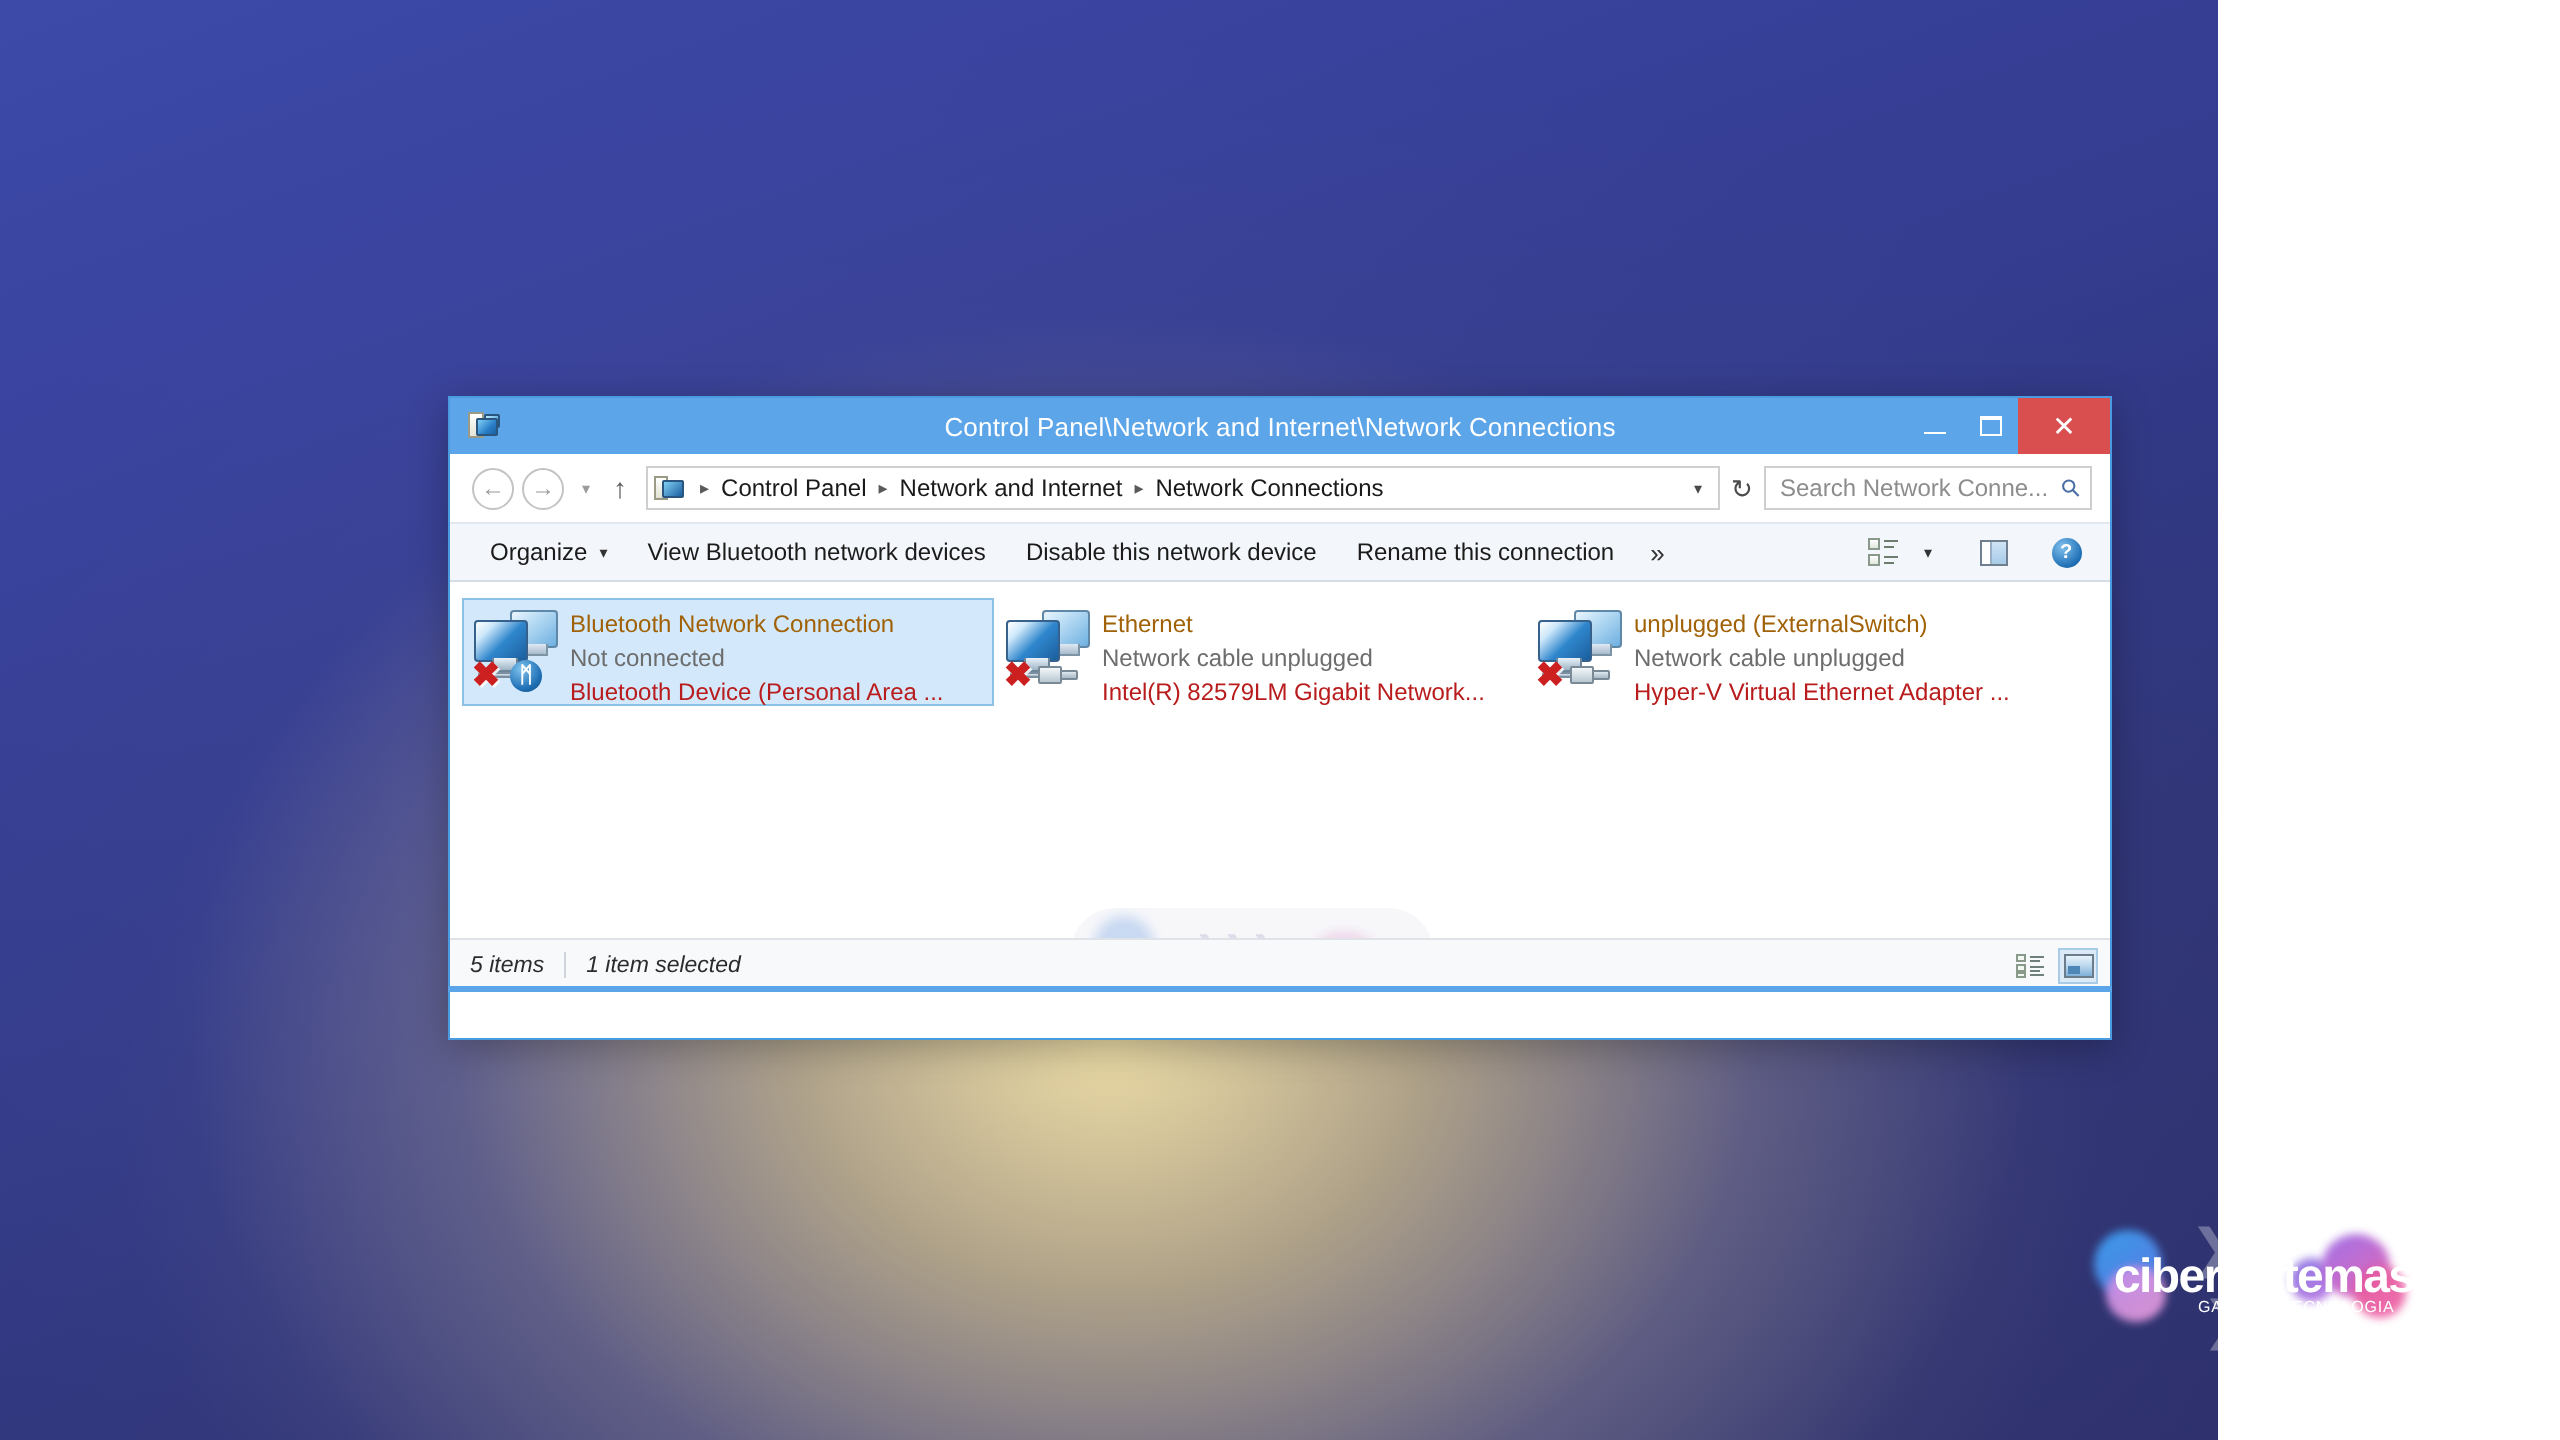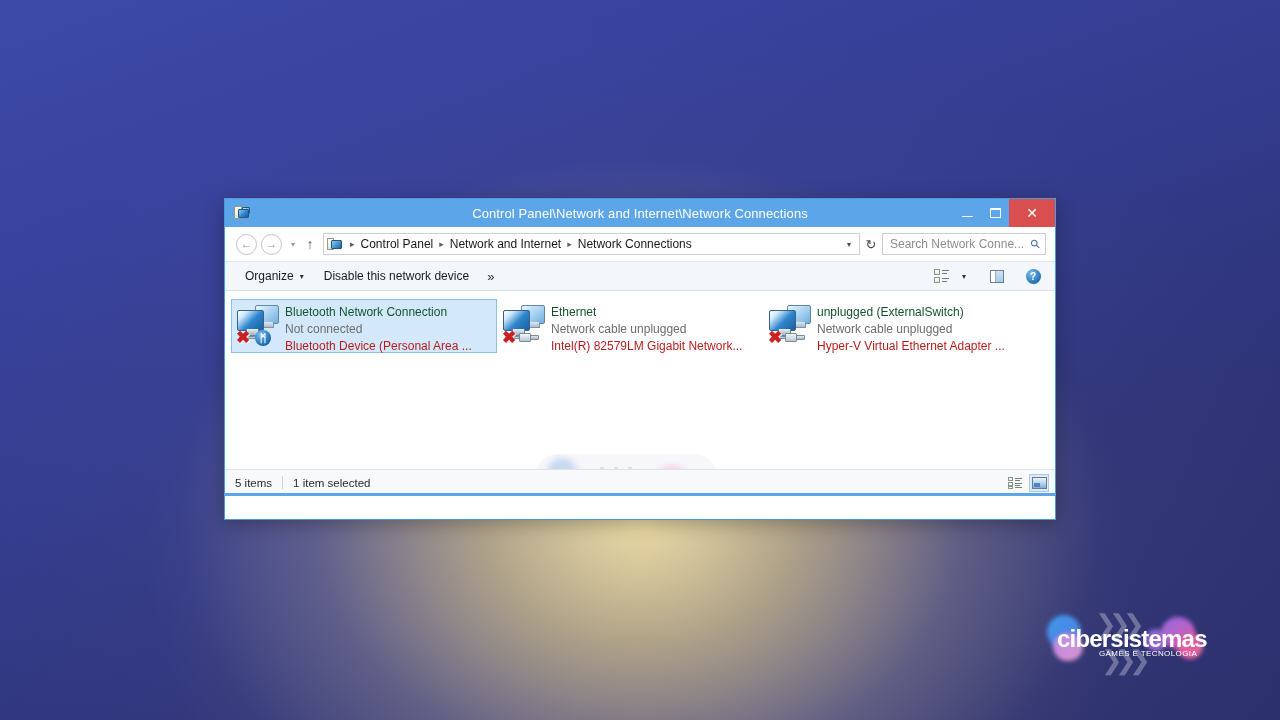--- a/index.html
+++ b/index.html
@@ -7,21 +7,21 @@
   html, body {
     width: 1280px;
     height: 720px;
     overflow: hidden;
     font-family: "Liberation Sans", sans-serif;
   }
 
   
   #desktop {
     position: relative;
-    width: 1280px;
+    width: 1109px;
     height: 720px;
     background:
       radial-gradient(ellipse 560px 440px at 50% 72%, rgba(243,226,168,0.95) 0%, rgba(226,205,140,0.62) 28%, rgba(150,140,150,0.30) 58%, rgba(60,62,130,0.0) 82%),
       radial-gradient(ellipse 900px 680px at 50% 78%, rgba(205,190,160,0.38) 0%, rgba(90,85,140,0.10) 55%, rgba(45,48,115,0) 80%),
       linear-gradient(160deg, #3d4aa8 0%, #3a44a0 18%, #333c8e 45%, #2e3478 70%, #2b2f6b 100%);
   }
 
   
   #explorer-window {
     position: absolute;
@@ -284,33 +284,34 @@
     background:linear-gradient(180deg,#f2f6f8,#b9c8d2);
     border:1px solid #798a96; border-radius:1px;
   }
   .badge-rj .tail {
     position:absolute; left:11px; top:4px; width:9px; height:5px;
     background:linear-gradient(180deg,#dfe8ee,#a8b9c6);
     border:1px solid #798a96; border-radius:1px;
   }
 
   .conn-text { padding-top: 2px; min-width: 0; overflow: hidden; }
-  .conn-name { font-size: 12px; color: #14532d; line-height: 17px; white-space: nowrap; }
+  .conn-name { font-size: 12px; color: #a16207; line-height: 17px; white-space: nowrap; }
   .conn-status { font-size: 12px; color: #6d6d6d; line-height: 17px; white-space: nowrap; }
   .conn-device { font-size: 12px; color: #b91c1c; line-height: 17px; white-space: nowrap; }
 
   
   .statusbar {
     height: 26px;
     border-top: 1px solid #dfe3e8;
     background: #f7f9fb;
     display: flex;
     align-items: center;
     padding: 0 6px 0 10px;
     position: relative;
+    font-style: italic;
   }
   .status-text { font-size: 11.5px; color: #2b2b2b; }
   .status-sep { width:1px; height:13px; background:#cfd5db; margin: 0 10px; }
   .status-right { margin-left:auto; display:flex; align-items:center; gap:4px; }
   .sb-btn { width:20px; height:18px; display:flex; align-items:center; justify-content:center; }
   .sb-btn.active { background:#dceaf7; border:1px solid #a8cbe6; }
   .ic-details { width:14px; height:12px; position:relative; }
   .ic-details .sq { position:absolute; left:0; width:5px; height:4px; border:1px solid #8a9a8a; background:#f3f7f3; }
   .ic-details .sq.a{top:0;} .ic-details .sq.b{top:5px;} .ic-details .sq.c{top:9px; height:3px;}
   .ic-details .ln { position:absolute; left:7px; height:1px; background:#70807a; }
@@ -410,21 +411,23 @@
         <span class="txt">Search Network Conne...</span>
         <span class="search-ic">⚲</span>
       </div>
     </div>
 
     <div class="toolbar">
       <div class="tb-item">
         <span>Organize</span>
         <span class="caret">▾</span>
       </div>
+      <div class="tb-item">View Bluetooth network devices</div>
       <div class="tb-item">Disable this network device</div>
+      <div class="tb-item">Rename this connection</div>
       <div class="tb-chev">»</div>
 
       <div class="tb-right">
         <div class="tb-icon-btn">
           <span class="ic-views">
             <i class="sq t"></i>
               <i class="sq b"></i>
             <i class="ln l1"></i>
               <i class="ln l2"></i>
               <i class="ln l3"></i>

